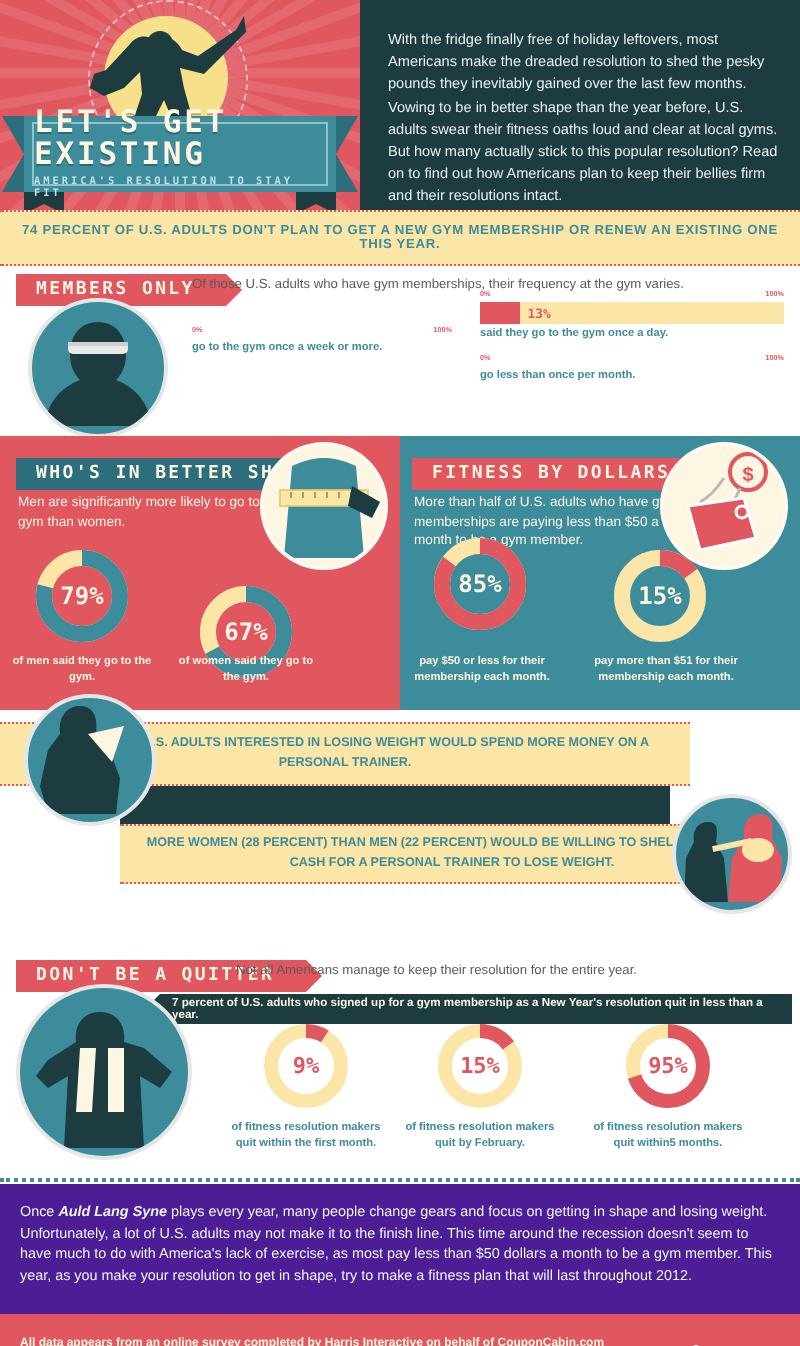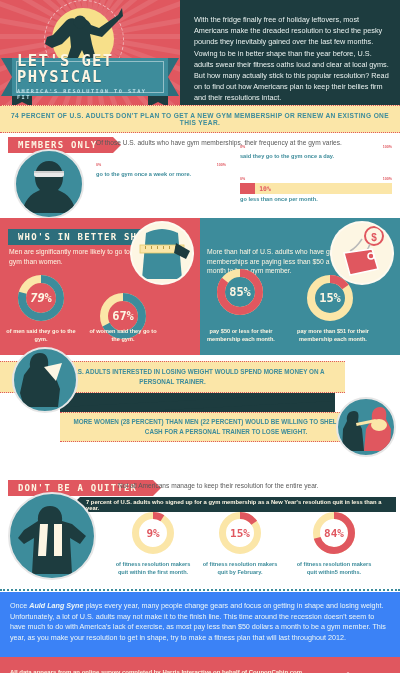--- a/index.html
+++ b/index.html
@@ -184,21 +184,21 @@
     background:#3d8c9b;border:2px solid #e6e6e6;overflow:hidden;
   }
 
   .dots{height:4px;background:#ffffff;position:relative;}
   .dots:after{
     content:"";position:absolute;left:0;right:0;top:1px;height:0;
     border-top:2px dotted #3d8c9b;
   }
 
   
-  .conclusion{background:#3b82f6;padding:9px 10px 12px 10px;box-sizing:border-box;height:65px;}
+  .conclusion{background:#4c1d95;padding:9px 10px 12px 10px;box-sizing:border-box;height:65px;}
   .conclusion p{margin:0;color:#ecf6f7;font-size:7.2px;line-height:10.6px;}
   .conclusion i{font-style:italic;font-weight:bold;}
   .footer{position:relative;background:#e0575f;height:68px;padding:12px 10px;box-sizing:border-box;}
   .foot1{color:#fdf6e3;font-size:6px;font-weight:bold;margin:0 0 8px 0;}
   .foot2{color:#fdf6e3;font-size:6.4px;margin:0;}
   .foot2 b{font-weight:bold;}
   .logo{
     position:absolute;right:8px;top:14px;width:84px;height:42px;
   }
 </style>
@@ -252,21 +252,21 @@
 
       <svg class="athlete" width="84" height="62" viewBox="0 0 84 62">
         <path fill="#1d3c3f" d="M78 2 L74 9 L55 22 L47 19 C44 13 38 11 33 14 C29 11 24 12 21 16 L9 29 L3 31 L1 38 L8 42 L18 38 L26 30 L27 41 L22 56 L31 58 L38 44 L44 58 L53 56 L48 38 L46 28 L58 31 L79 10 Z"></path>
         <circle cx="36" cy="16" r="6.5" fill="#1d3c3f"></circle>
       </svg>
 
       <div class="ribbon-tail-l"></div>
       <div class="ribbon-tail-r"></div>
       <div class="ribbon">
         <div class="ribbon-inner">
-          <div class="hero-title">LET'S GET PHYSICAL</div>
+          <div class="hero-title">LET'S GET EXISTING</div>
           <div class="hero-sub">AMERICA'S RESOLUTION TO STAY FIT</div>
         </div>
       </div>
     </div>
     <div class="hero-right">
       <p class="hero-para">With the fridge finally free of holiday leftovers, most Americans make the dreaded resolution to shed the pesky pounds they inevitably gained over the last few months. Vowing to be in better shape than the year before, U.S. adults swear their fitness oaths loud and clear at local gyms. But how many actually stick to this popular resolution? Read on to find out how Americans plan to keep their bellies firm and their resolutions intact.</p>
     </div>
   </div>
 
   <div class="ybanner">74 PERCENT OF U.S. ADULTS DON'T PLAN TO GET A NEW GYM MEMBERSHIP OR RENEW AN EXISTING ONE THIS YEAR.</div>
@@ -289,31 +289,31 @@
         <span class="s100">100%</span>
       </div>
       <div class="bar-cap">go to the gym once a week or more.</div>
     </div>
 
     <div class="bar-block" style="left:240px;top:12px;width:152px;">
       <div class="bar-scale">
         <span class="s0">0%</span>
         <span class="s100">100%</span>
       </div>
+      <div class="bar-track">
+        <div class="bar-fill" style="width: 13%;"></div>
+        <span class="bar-val">13%</span>
+      </div>
       <div class="bar-cap">said they go to the gym once a day.</div>
     </div>
 
     <div class="bar-block" style="left:240px;top:44px;width:152px;">
       <div class="bar-scale">
         <span class="s0">0%</span>
         <span class="s100">100%</span>
-      </div>
-      <div class="bar-track">
-        <div class="bar-fill" style="width: 10%;"></div>
-        <span class="bar-val">10%</span>
       </div>
       <div class="bar-cap">go less than once per month.</div>
     </div>
   </div>
 
   <div class="twocol">
 
     <div class="col-left">
       <div class="col-head">
         <span class="tag teal">WHO'S IN BETTER SHAPE?</span>
@@ -329,40 +329,43 @@
               <rect x="19" y="23" width="1" height="3"></rect>
             <rect x="25" y="23" width="1" height="3"></rect>
               <rect x="31" y="23" width="1" height="3"></rect>
             <rect x="37" y="23" width="1" height="3"></rect>
               <rect x="43" y="23" width="1" height="3"></rect>
           </g>
           <path fill="#1d3c3f" d="M44 20 L58 28 L54 36 L42 30 Z"></path>
         </svg>
       </div>
 
-      <div class="donut" style="left:15px;top:54px;width:52px;height:52px;font-style:italic;">
+      <div class="donut" style="left:15px;top:54px;width:52px;height:52px;">
         <svg width="52" height="52" viewBox="0 0 52 52">
           <circle cx="26" cy="26" r="19" fill="none" stroke="#fbe6a8" stroke-width="8"></circle>
           <circle class="arc" cx="26" cy="26" r="19" fill="none" stroke="#3d8c9b" stroke-width="8" transform="rotate(-90 26 26)" stroke-dasharray="94.31061146076557 119.38052083641213"></circle>
         </svg>
         <div class="val" style="font-size:12px;">79%</div>
       </div>
       <div class="donut-cap cap-cream" style="left:4px;top:110px;width:74px;">of men said they go to the gym.</div>
 
       <div class="donut" style="left:97px;top:72px;width:52px;height:52px;">
         <svg width="52" height="52" viewBox="0 0 52 52">
           <circle cx="26" cy="26" r="19" fill="none" stroke="#fbe6a8" stroke-width="8"></circle>
           <circle class="arc" cx="26" cy="26" r="19" fill="none" stroke="#3d8c9b" stroke-width="8" transform="rotate(-90 26 26)" stroke-dasharray="79.98494896039614 119.38052083641213"></circle>
         </svg>
         <div class="val" style="font-size:12px;">67%</div>
       </div>
       <div class="donut-cap cap-cream" style="left:86px;top:110px;width:74px;">of women said they go to the gym.</div>
     </div>
 
     <div class="col-right">
+      <div class="col-head">
+        <span class="tag">FITNESS BY DOLLARS</span>
+      </div>
       <div class="col-desc">More than half of U.S. adults who have gym memberships are paying less than $50 a month to be a gym member.</div>
 
       <div class="icon-circle">
         <svg width="60" height="60" viewBox="0 0 60 60">
           <circle cx="42" cy="13" r="9" fill="none" stroke="#e0575f" stroke-width="2"></circle>
           <text x="42" y="17.5" font-size="10" font-weight="bold" fill="#e0575f" text-anchor="middle" font-family="Liberation Sans, sans-serif">$</text>
           <path d="M30 16 C26 22 22 26 18 28" stroke="#b9b9b9" stroke-width="1.5" fill="none"></path>
           <path d="M38 21 C36 27 32 31 28 33" stroke="#b9b9b9" stroke-width="1.5" fill="none"></path>
           <path fill="#e0575f" stroke="#ffffff" stroke-width="1.5" d="M12 30 L40 26 L46 46 L18 52 Z"></path>
           <circle cx="39" cy="33" r="3" fill="none" stroke="#ffffff" stroke-width="1.5"></circle>
@@ -450,21 +453,21 @@
       </svg>
       <div class="val" style="color:#e0575f;font-size:11px;">15%</div>
     </div>
     <div class="donut-cap cap-teal" style="left:202px;top:83px;width:76px;">of fitness resolution makers quit by February.</div>
 
     <div class="donut" style="left:310px;top:31px;width:48px;height:48px;">
       <svg width="48" height="48" viewBox="0 0 48 48">
         <circle cx="24" cy="24" r="17.5" fill="none" stroke="#fbe6a8" stroke-width="7"></circle>
         <circle class="arc" cx="24" cy="24" r="17.5" fill="none" stroke="#e0575f" stroke-width="7" transform="rotate(-90 24 24)" stroke-dasharray="76.96902001294993 109.95574287564276"></circle>
       </svg>
-      <div class="val" style="color:#e0575f;font-size:11px;">84%</div>
+      <div class="val" style="color:#e0575f;font-size:11px;">95%</div>
     </div>
     <div class="donut-cap cap-teal" style="left:296px;top:83px;width:76px;">of fitness resolution makers quit within5 months.</div>
   </div>
 
   <div class="dots"></div>
 
   <div class="conclusion">
     <p><span>Once </span><i>Auld Lang Syne</i><span> plays every year, many people change gears and focus on getting in shape and losing weight. Unfortunately, a lot of U.S. adults may not make it to the finish line. This time around the recession doesn't seem to have much to do with America's lack of exercise, as most pay less than $50 dollars a month to be a gym member. This year, as you make your resolution to get in shape, try to make a fitness plan that will last throughout 2012.</span></p>
   </div>
 

